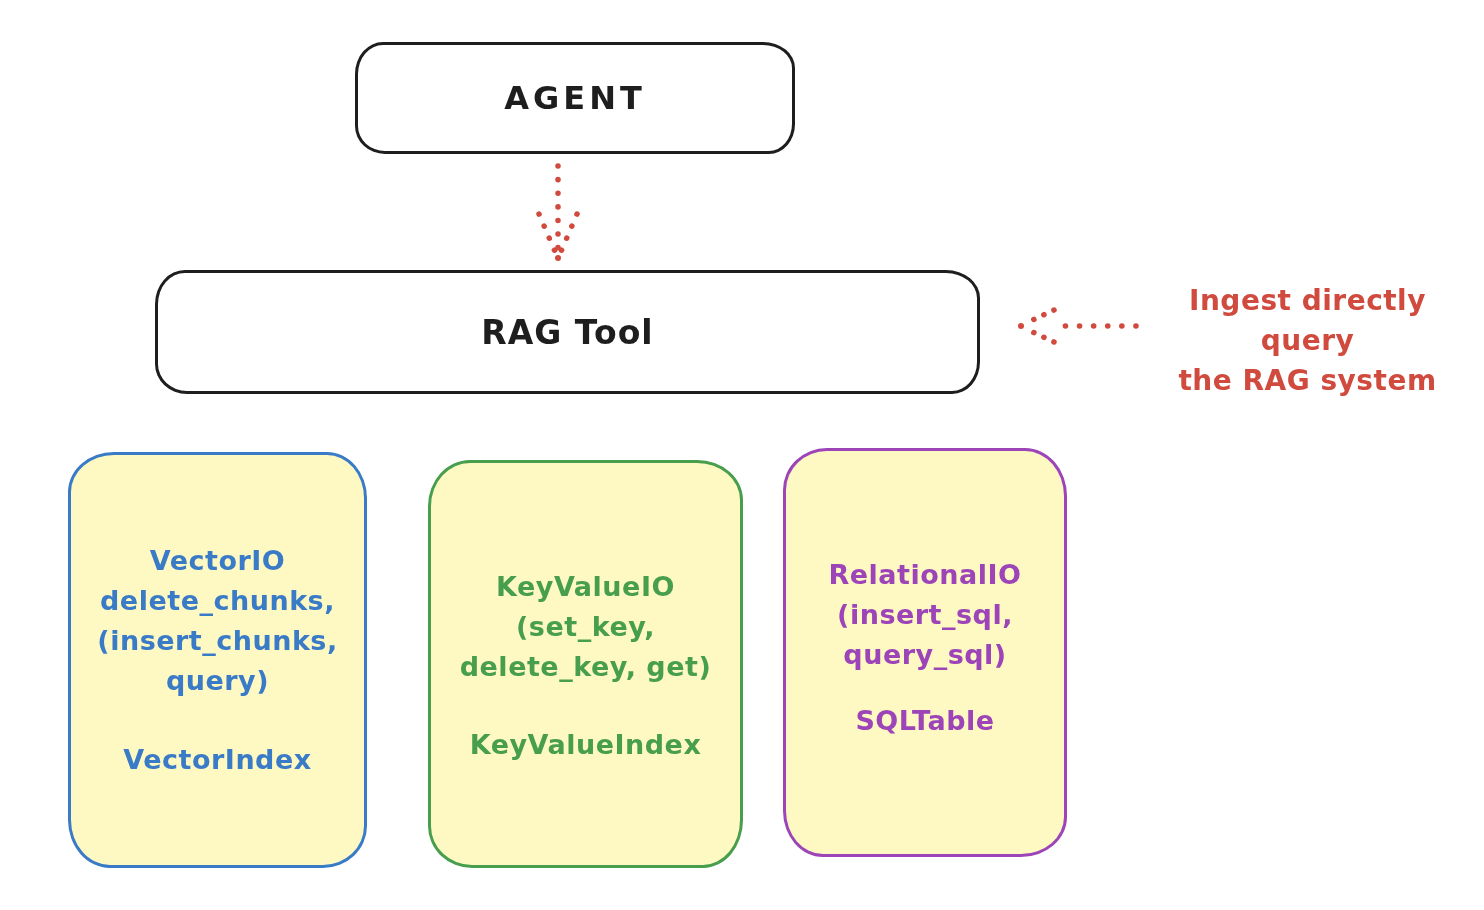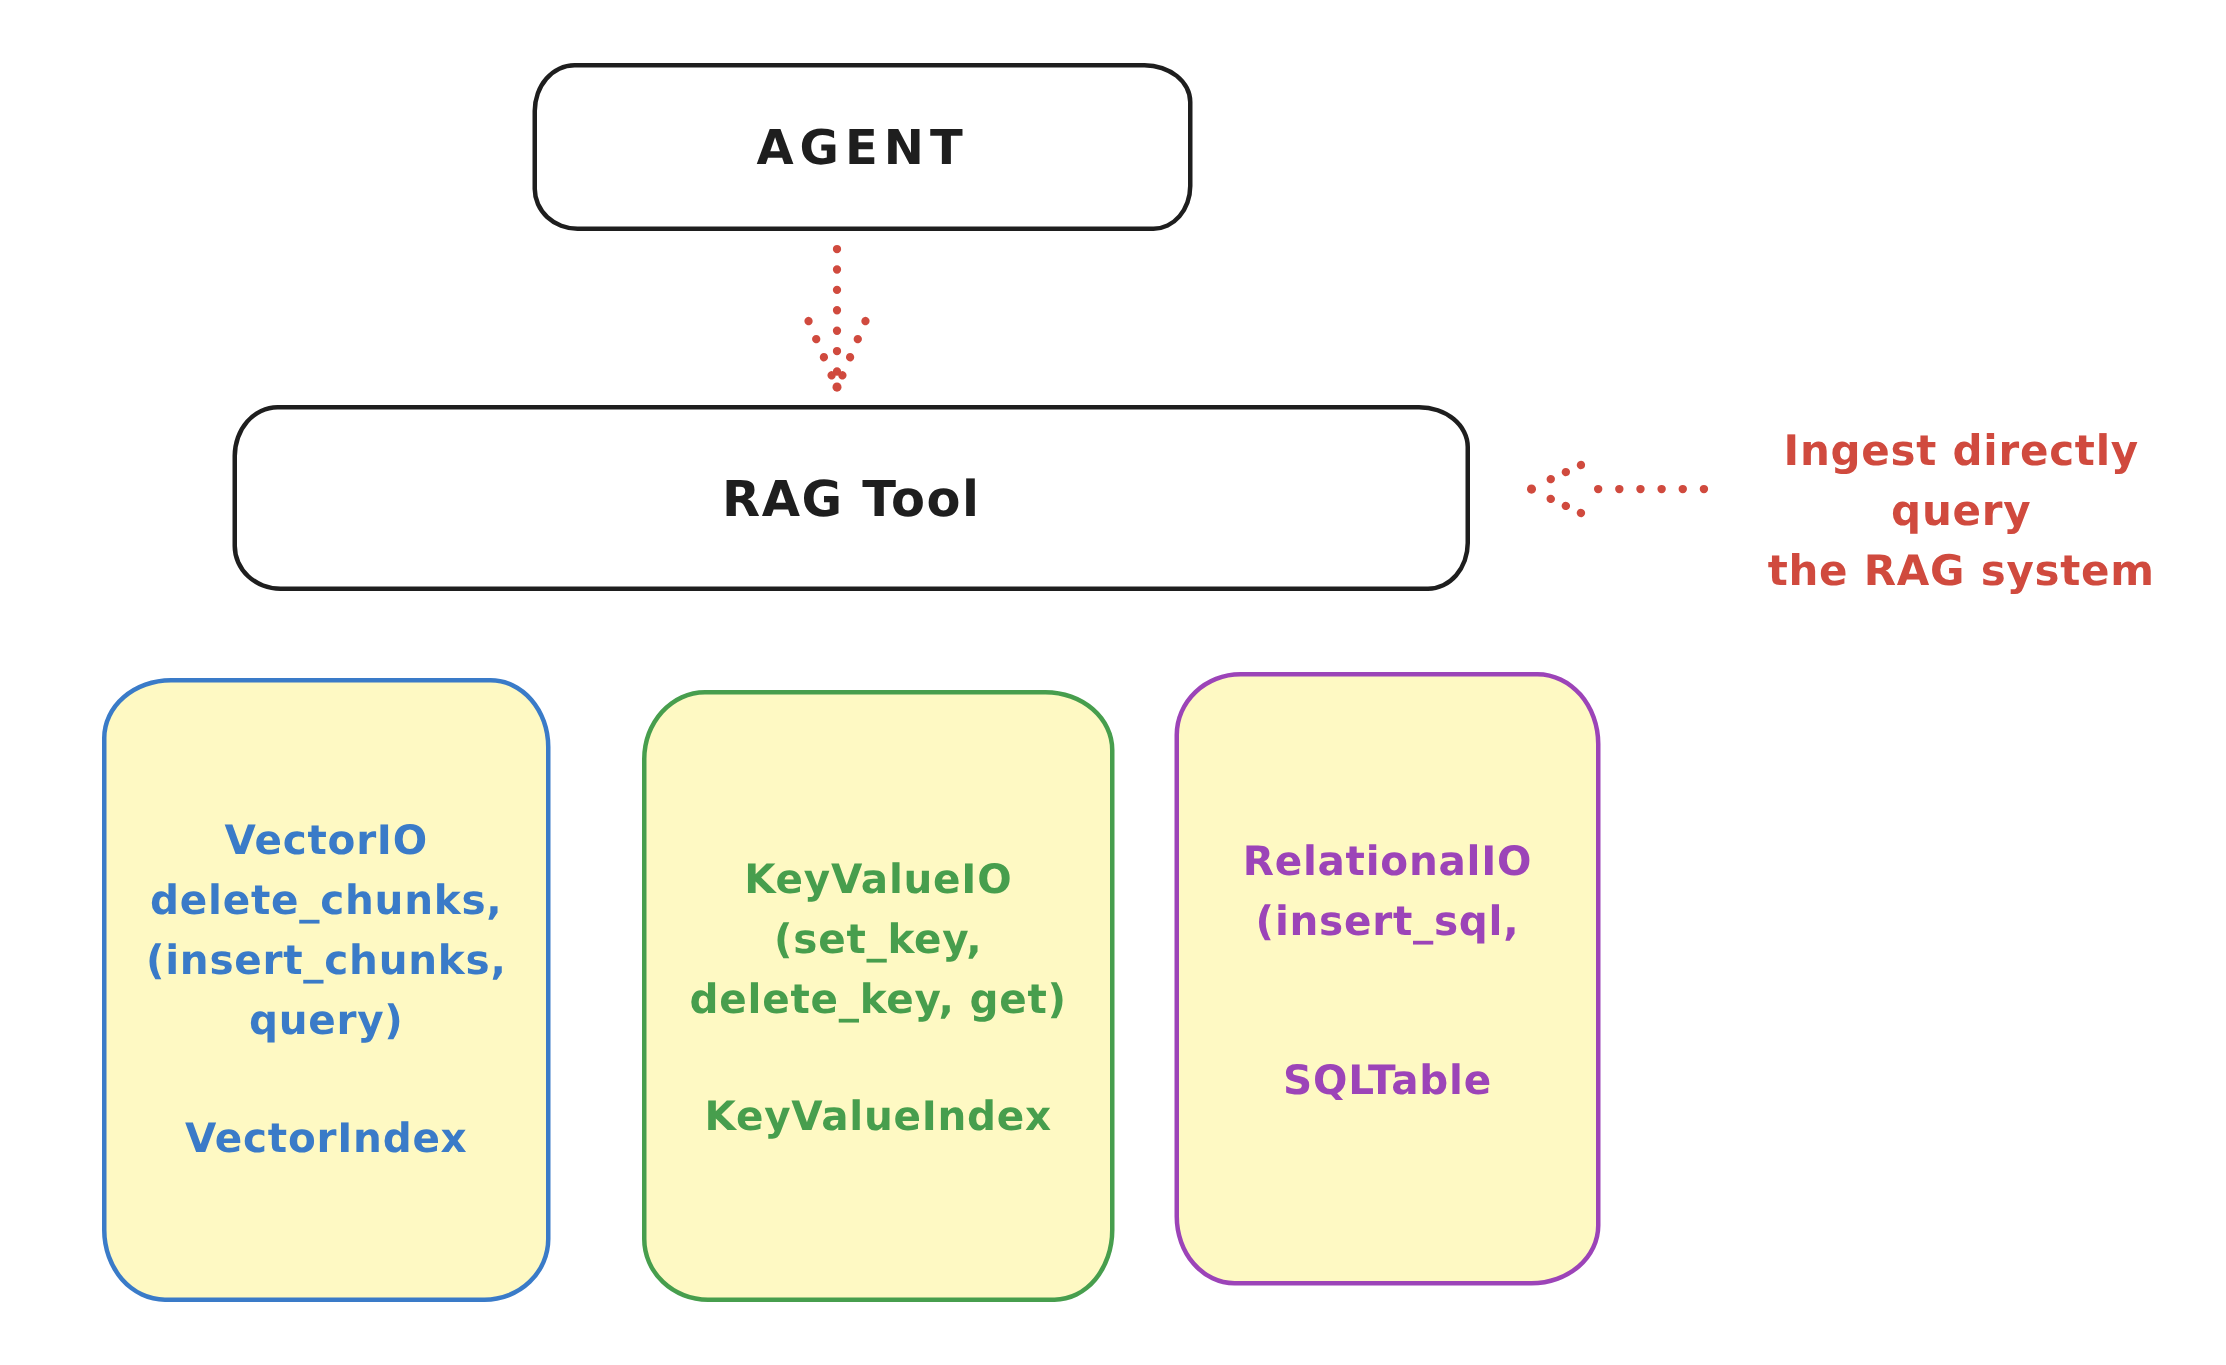--- a/index.html
+++ b/index.html
@@ -140,17 +140,18 @@
       <div>(set_key,</div>
       <div>delete_key, get)</div>
     </div>
     <div class="io-index">KeyValueIndex</div>
   </div>
 
   <div class="io-box io-box-relational" style="color: rgb(156, 68, 184);">
     <div class="io-lines">
       <div>RelationalIO</div>
       <div>(insert_sql,</div>
+      <div>query_sql)</div>
     </div>
     <div class="io-index">SQLTable</div>
   </div>
 
 </div>
 
 </body></html>

